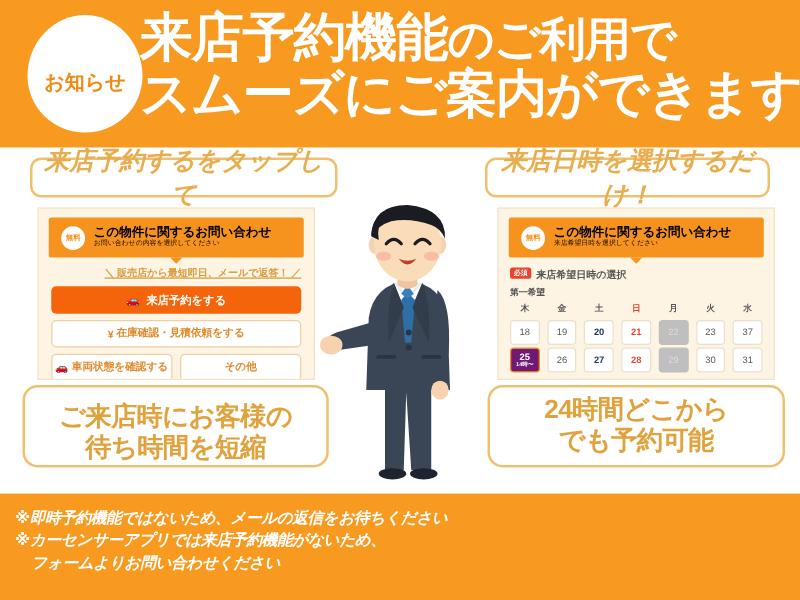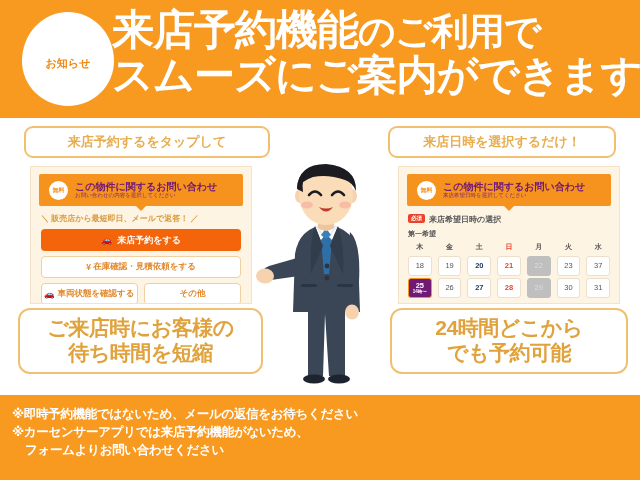--- a/index.html
+++ b/index.html
@@ -17,21 +17,21 @@
   #header{
     position:absolute;left:0;top:0;width:640px;height:118px;
     background:#f99a20;
   }
   #notice-bubble{
     position:absolute;left:22px;top:12px;width:92px;height:94px;
     background:#ffffff;border-radius:50% 50% 50% 50%/52% 52% 48% 48%;
   }
   #notice-bubble-label{
     position:absolute;left:0;top:44px;width:92px;text-align:center;
-    font-size:11px;font-weight:bold;color:#f08a12;letter-spacing:0px;
+    font-size:16px;font-weight:bold;color:#f08a12;letter-spacing:0px;
   }
   #headline{
     position:absolute;left:112px;top:8px;width:520px;color:#ffffff;
   }
   .hl-line{
     font-weight:bold;line-height:1.04;white-space:nowrap;
     text-shadow:0 0 1px rgba(0,0,0,.06);
   }
   #hl1{font-size:37px;letter-spacing:-1px;}
   #hl1 .big{font-size:42px;}
@@ -39,23 +39,24 @@
   
   #stage{
     position:absolute;left:0;top:118px;width:640px;height:277px;
     background:#ffffff;
   }
   
   .pill{
     position:absolute;box-sizing:border-box;
     border:2px solid #f0c070;border-radius:9px;
     background:#ffffff;color:#e8ad4e;
-    font-size:13px;font-weight:bold;text-align:center;
+    font-size:20px;font-weight:bold;text-align:center;
     display:flex;align-items:center;justify-content:center;
     letter-spacing:0px;
+    font-style:italic;
   }
   #pill-left{left:24px;top:8px;width:246px;height:32px;}
   #pill-right{left:388px;top:8px;width:228px;height:32px;}
   
   .mock{
     position:absolute;box-sizing:border-box;
     background:#fdf4e4;border:1px solid #f3e3c8;
     overflow:hidden;
   }
   #mock-left{left:30px;top:48px;width:222px;height:138px;}
@@ -69,27 +70,27 @@
     content:"";position:absolute;left:50%;bottom:-5px;margin-left:-5px;
     width:0;height:0;border-left:5px solid transparent;
     border-right:5px solid transparent;border-top:5px solid #f6921e;
   }
   .free-badge{
     width:19px;height:19px;border-radius:50%;background:#ffffff;
     margin-left:10px;flex:none;
     display:flex;align-items:center;justify-content:center;
     font-size:6px;font-weight:bold;color:#f6921e;
   }
-  .mock-head-txt{margin-left:7px;color:#701a75;}
+  .mock-head-txt{margin-left:7px;color:#000000;}
   .mock-head-t1{font-size:10px;font-weight:bold;line-height:1.15;}
   .mock-head-t2{font-size:5.5px;line-height:1.3;opacity:.92;}
   
   .lead-line{
-    margin:7px 10px 0 10px;text-align:left;
-    font-size:8px;font-weight:bold;color:#d99a3c;
+    margin:7px 10px 0 10px;text-align:right;
+    font-size:8px;font-weight:bold;color:#d99a3c;text-decoration:underline;
   }
   .btn-cta{
     margin:5px 10px 0 10px;height:22px;border-radius:4px;
     background:#f4640a;color:#ffffff;
     display:flex;align-items:center;justify-content:center;
     font-size:9px;font-weight:bold;
   }
   .btn-cta .ic{margin-right:5px;font-size:9px;}
   .btn-out{
     margin:5px 10px 0 10px;height:20px;border-radius:4px;
@@ -130,26 +131,27 @@
   
   #man{position:absolute;left:253px;top:44px;width:148px;height:233px;}
   
   .feat{
     position:absolute;box-sizing:border-box;
     border:2px solid #f0c070;border-radius:12px;background:#ffffff;
     color:#e0a23d;font-weight:bold;font-size:21px;line-height:1.18;
     display:flex;flex-direction:column;align-items:center;justify-content:center;
     text-align:center;letter-spacing:-0.5px;
   }
-  #feat-left{left:18px;top:190px;width:245px;height:66px;}
+  #feat-left{left:18px;top:190px;width:245px;height:66px;justify-content:flex-end;}
   #feat-right{left:390px;top:190px;width:238px;height:66px;}
   
   #footer{
     position:absolute;left:0;top:395px;width:640px;height:85px;
     background:#f99a20;
+    font-style:italic;
   }
   #disclaimer{
     position:absolute;left:12px;top:10px;width:400px;color:#ffffff;
     font-size:12.5px;line-height:1.45;font-weight:bold;
     letter-spacing:-0.3px;
   }
   #disclaimer .ind{padding-left:13px;}
   #shopbox{
     position:absolute;left:430px;top:10px;width:196px;height:64px;
     box-sizing:border-box;border:1px solid #ffd9a0;

